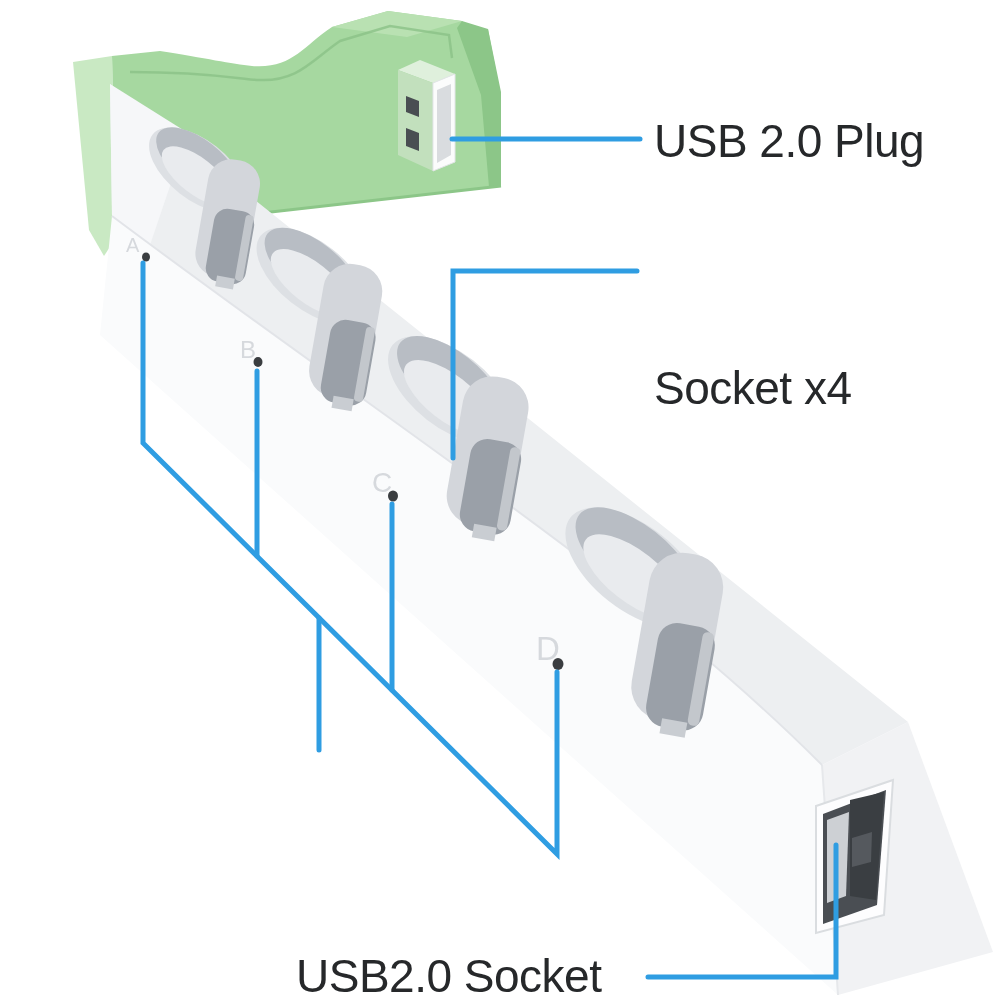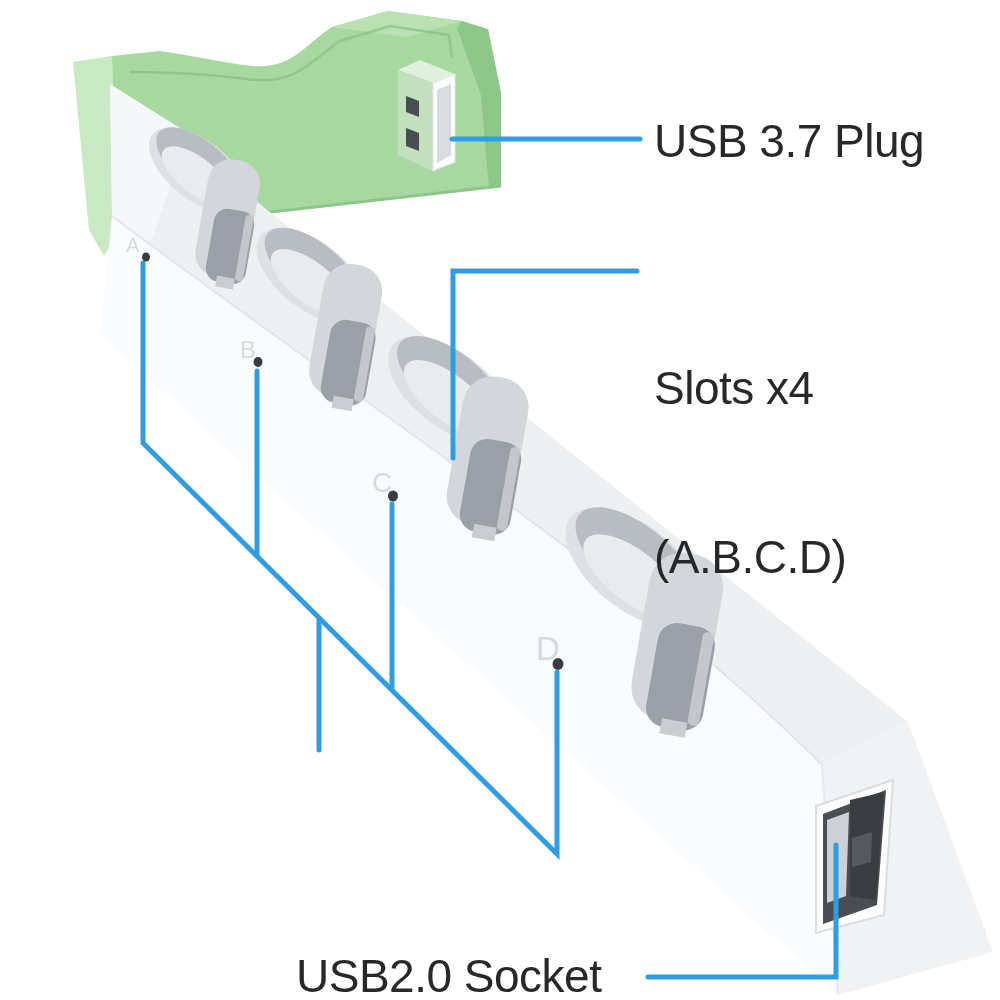--- a/index.html
+++ b/index.html
@@ -103,22 +103,21 @@
       <path d="M452,139 L640,139"></path>
       <path d="M637,271 L453,271 L453,458"></path>
       <path d="M143,263 L143,443 L557,854 L557,672"></path>
       <path d="M257,371 L257,556"></path>
       <path d="M392,504 L392,690"></path>
       <path d="M319,618 L319,750"></path>
       <path d="M648,977 L836,977 L836,845"></path>
     </g>
   </svg>
 
-  <div class="callout-label" style="left:654px;top:113px;">USB 3.7 Plug</div>
+  <div class="callout-label" style="left:654px;top:113px;">USB 2.0 Plug</div>
 
   <div class="callout-label" style="left:654px;top:248px;">
-    <div>Slots x4</div>
-    <div>(A.B.C.D)</div>
+    <div>Socket x4</div>
   </div>
 
 
   <div class="callout-label" style="left:296px;top:948px;">USB2.0 Socket</div>
 </div>
 
 </body></html>

